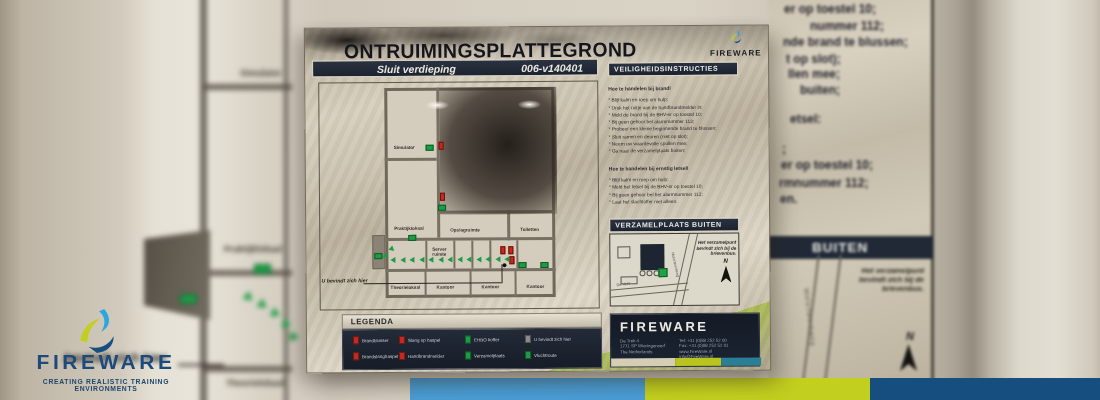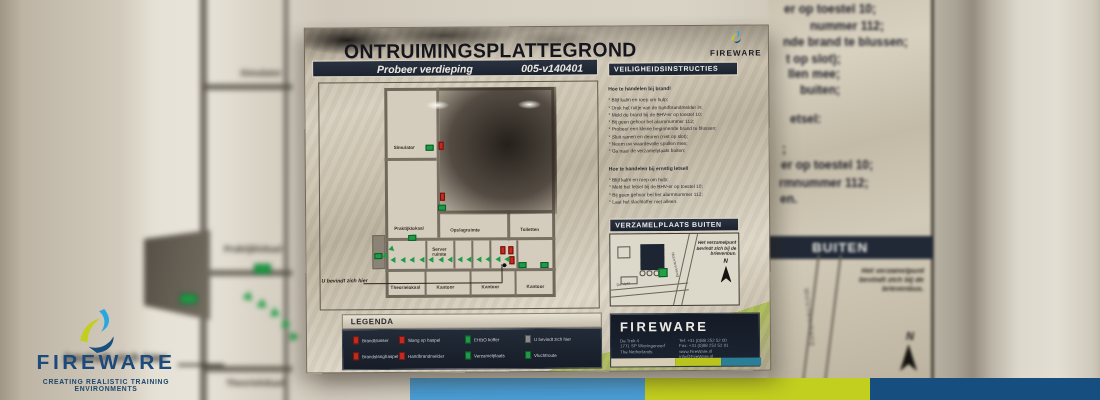--- a/index.html
+++ b/index.html
@@ -268,22 +268,22 @@
     <div class="brand-word">FIREWARE</div>
     <div class="brand-tag">CREATING REALISTIC TRAINING ENVIRONMENTS</div>
   </div>
 
   <div class="sign">
     <div class="sign-sheen"></div>
     <div class="sign-topreflect"></div>
 
     <div class="sign-title">ONTRUIMINGSPLATTEGROND</div>
     <div class="sign-subbar">
-      <span>Probeer verdieping</span>
-      <span>005-v140401</span>
+      <span>Sluit verdieping</span>
+      <span>006-v140401</span>
     </div>
 
     <div class="sign-brand">
       <svg width="15" height="13" viewBox="0 0 48 44">
         <path fill="#2ba7df" d="M30 1 C37 9 36 18 27 23 C32 15 31 8 25 3 Z"></path>
         <path fill="#c3cf1f" d="M7 31 C9 20 16 12 26 10 C18 16 14 23 14 33 Z"></path>
         <path fill="#17507f" d="M15 37 C25 40 34 36 39 27 C39 36 33 42 23 43 Z"></path>
       </svg>
       <div class="sign-brand-word">FIREWARE</div>
     </div>

